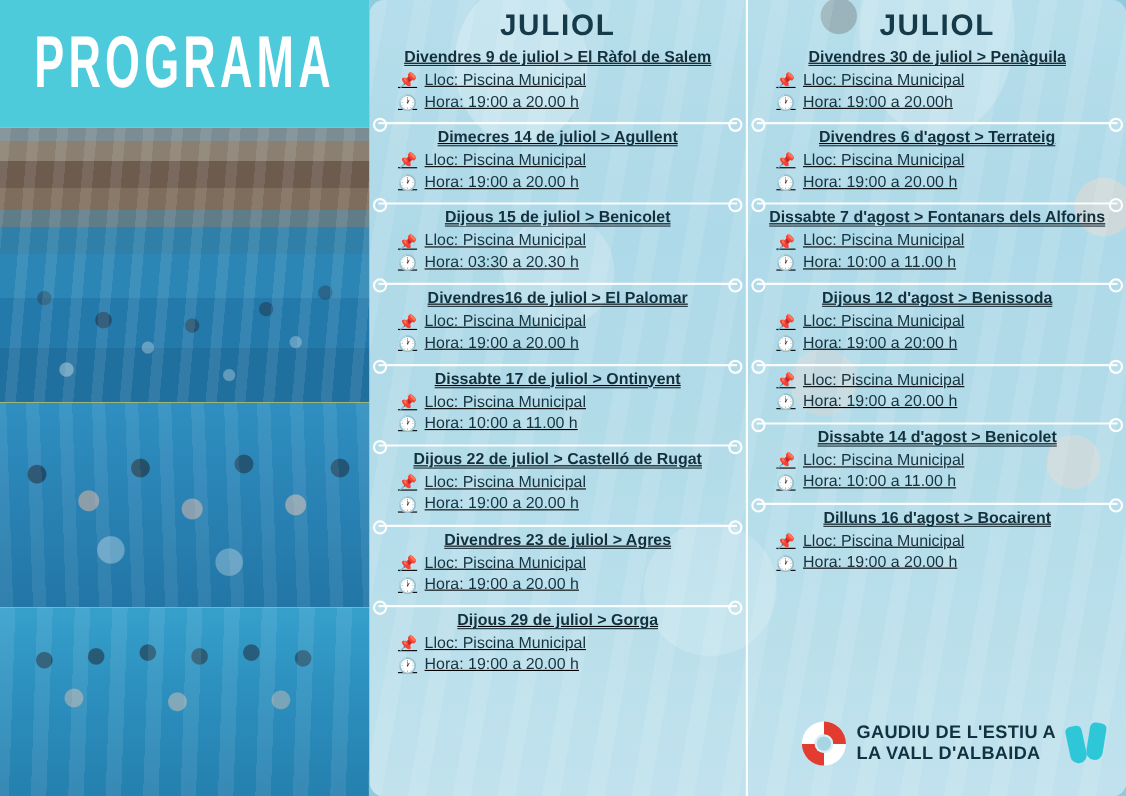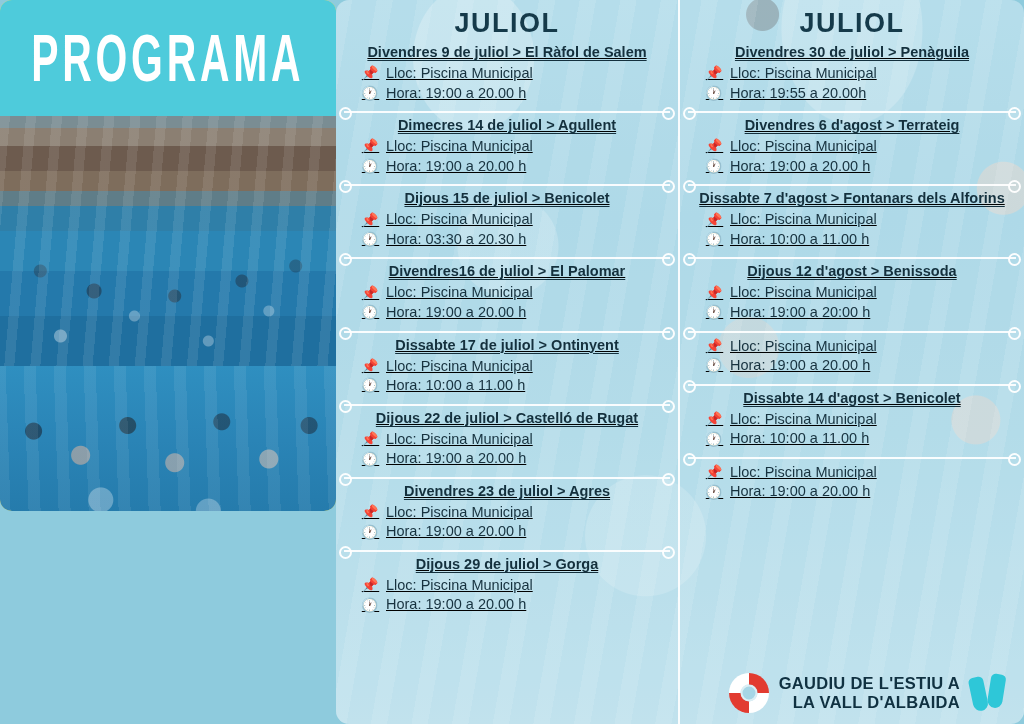--- a/index.html
+++ b/index.html
@@ -12,25 +12,24 @@
   .poster {
     position: relative;
     width: 1024px; height: 724px;
     display: flex;
     background: #8ecbdd;
   }
 
   
   .left-col {
     position: relative;
-    width: 336px; height: 511px;
+    width: 336px; height: 724px;
     flex: 0 0 336px;
     background: #fde047;
     overflow: hidden;
-    border-radius: 12px;
   }
   .title-band {
     position: absolute;
     top: 0; left: 0;
     width: 336px; height: 116px;
     background: #4ecbdb;
     display: flex;
     align-items: center;
     justify-content: center;
   }
@@ -226,26 +225,25 @@
     display: inline-flex;
     align-items: center;
     justify-content: center;
     font-size: 14px;
   }
 
   
   .footer-logo {
     position: absolute;
     right: 12px;
-    bottom: 10px;
+    bottom: 27px;
     z-index: 5;
     display: flex;
     align-items: center;
     gap: 10px;
-    text-align: right;
   }
   .footer-text {
     font-size: 16.5px;
     font-weight: bold;
     color: #103141;
     line-height: 1.18;
     letter-spacing: .3px;
   }
   .ring {
     width: 40px; height: 40px;
@@ -409,21 +407,21 @@
       <div class="events">
 
         <div class="event">
           <span class="ev-head">Divendres 30 de juliol &gt; Penàguila</span>
           <div class="ev-row">
             <span class="ev-icon">📌</span>
             <span>Lloc: Piscina Municipal</span>
           </div>
           <div class="ev-row">
             <span class="ev-icon">🕐</span>
-            <span>Hora: 19:55 a 20.00h</span>
+            <span>Hora: 19:00 a 20.00h</span>
           </div>
         </div>
 
         <div class="event">
           <span class="ev-head">Divendres 6 d'agost &gt; Terrateig</span>
           <div class="ev-row">
             <span class="ev-icon">📌</span>
             <span>Lloc: Piscina Municipal</span>
           </div>
           <div class="ev-row">
@@ -473,20 +471,21 @@
             <span class="ev-icon">📌</span>
             <span>Lloc: Piscina Municipal</span>
           </div>
           <div class="ev-row">
             <span class="ev-icon">🕐</span>
             <span>Hora: 10:00 a 11.00 h</span>
           </div>
         </div>
 
         <div class="event">
+          <span class="ev-head">Dilluns 16 d'agost &gt; Bocairent</span>
           <div class="ev-row">
             <span class="ev-icon">📌</span>
             <span>Lloc: Piscina Municipal</span>
           </div>
           <div class="ev-row">
             <span class="ev-icon">🕐</span>
             <span>Hora: 19:00 a 20.00 h</span>
           </div>
         </div>
 

